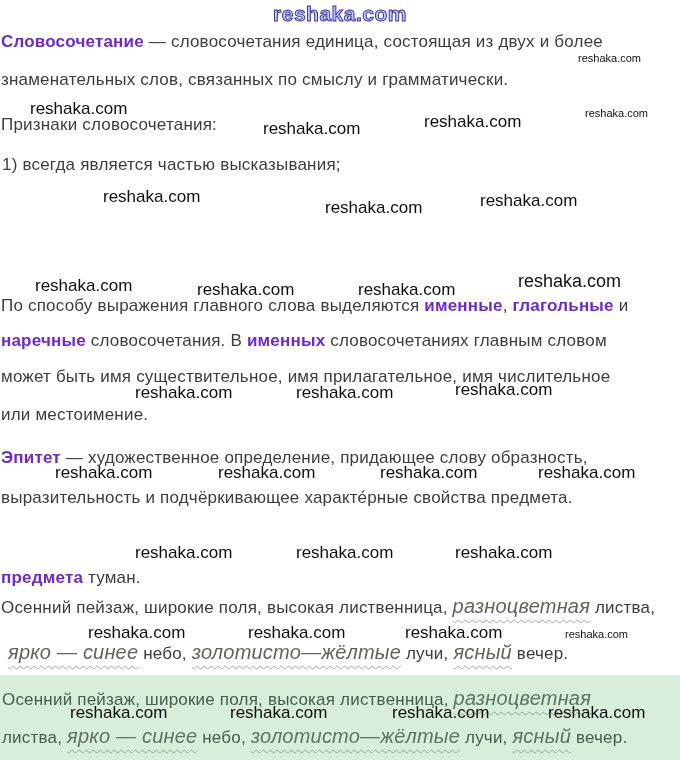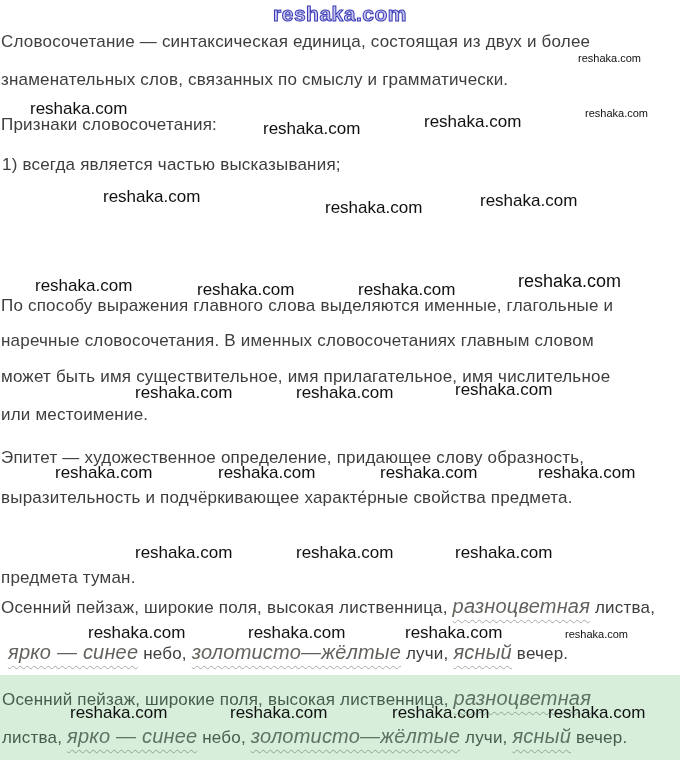--- a/index.html
+++ b/index.html
@@ -13,21 +13,21 @@
     text-align:right;
   }
   .line{
     position:absolute;
     white-space:nowrap;
     font-size:17px;
     letter-spacing:0.2px;
     line-height:22px;
     color:#3d3d3d;
   }
-  .line .b{font-weight:400;color:#404040;}
+  .line .b{font-weight:700;color:#6d28d9;}
   .line .it{
     font-family:Liberation Sans, sans-serif;
     font-style:italic;
     font-size:20px;
     color:#63635e;
   }
   .line .wavy{
     text-decoration:underline;
     text-decoration-style:wavy;
     text-decoration-color:#a9a9a0;
@@ -74,21 +74,21 @@
     font-family:"Liberation Sans",sans-serif;
   }
 </style>
 </head>
 <body>
 
 <div class="page">
 
   <div class="wm-top">reshaka.com</div>
 
-  <div id="l1" class="line"><span class="b ">Словосочетание</span><span class=""> — синтаксическая единица, состоящая из двух и более</span></div>
+  <div id="l1" class="line"><span class="b ">Словосочетание</span><span class=""> — словосочетания единица, состоящая из двух и более</span></div>
   <div id="l2" class="line"><span class="">знаменательных слов, связанных по смыслу и грамматически.</span></div>
   <div id="l3" class="line"><span class="">Признаки словосочетания:</span></div>
   <div id="l4" class="line"><span class="">1) всегда является частью высказывания;</span></div>
   <div id="l7" class="line"><span class="">По способу выражения главного слова выделяются </span><span class="b ">именные</span><span class="">, </span><span class="b ">глагольные</span><span class=""> и</span></div>
   <div id="l9" class="line"><span class="">может быть имя существительное, имя прилагательное, имя числительное</span></div>
   <div id="l8" class="line"><span class="b ">наречные</span><span class=""> словосочетания. В </span><span class="b ">именных</span><span class=""> словосочетаниях главным словом</span></div>
   <div id="l10" class="line"><span class="">или местоимение.</span></div>
   <div id="l11" class="line"><span class="b ">Эпитет</span><span class=""> — художественное определение, придающее слову образность,</span></div>
   <div id="l12" class="line"><span class="">выразительность и подчёркивающее характе́рные свойства предмета.</span></div>
   <div id="l14" class="line"><span class="b ">предмета</span><span class=""> туман.</span></div>

